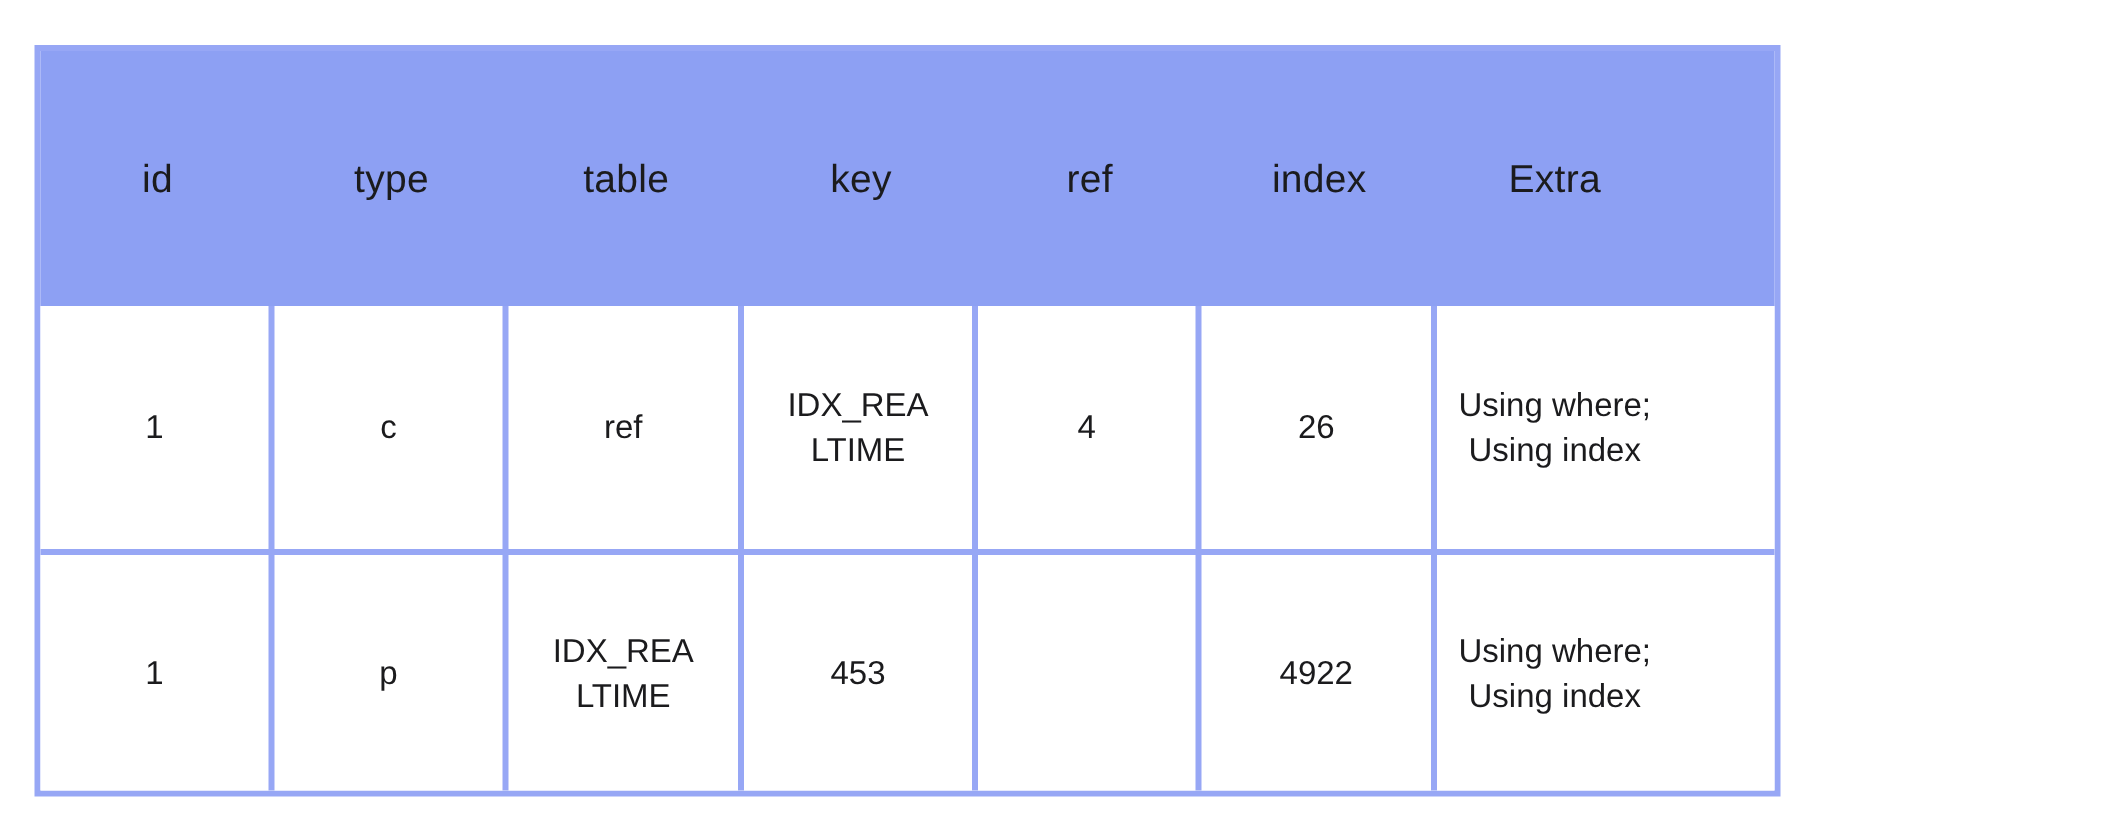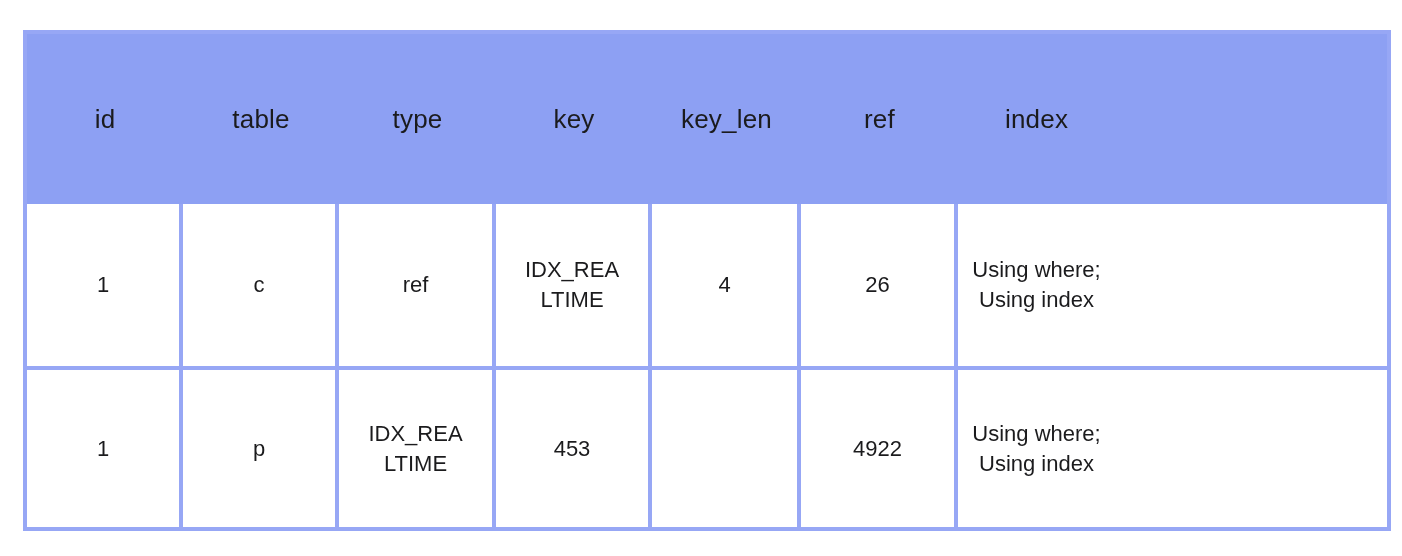--- a/index.html
+++ b/index.html
@@ -18,21 +18,21 @@
     font-family: "Liberation Sans", sans-serif;
     color: var(--text);
     overflow: hidden;
   }
   .stage { position: relative; width: 1402px; height: 556px; }
 
   .explain-table {
     position: absolute;
     left: 23px;
     top: 30px;
-    width: 1368px;
+    width: 1164px;
     height: 501px;
     border: 4px solid var(--border);
     background: #ffffff;
   }
 
   .grid-row {
     display: grid;
     grid-template-columns: 156px 156px 157px 156px 149px 157px 157px 1fr;
   }
 
@@ -67,26 +67,26 @@
   .td:last-child { border-right: none; }
 </style>
 </head>
 <body>
 
 <div class="stage">
   <div class="explain-table">
 
     <div class="grid-row thead">
       <div class="th">id</div>
+      <div class="th">type</div>
       <div class="th">table</div>
-      <div class="th">type</div>
       <div class="th">key</div>
-      <div class="th">key_len</div>
       <div class="th">ref</div>
       <div class="th">index</div>
+      <div class="th">Extra</div>
     </div>
 
     <div class="grid-row trow trow-1">
       <div class="td">1</div>
       <div class="td">c</div>
       <div class="td">ref</div>
       <div class="td">IDX_REA
 LTIME</div>
       <div class="td">4</div>
       <div class="td">26</div>

